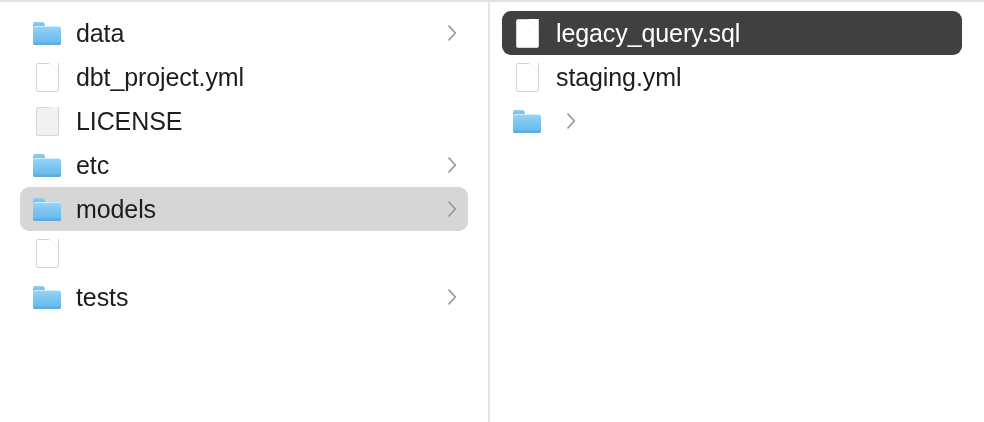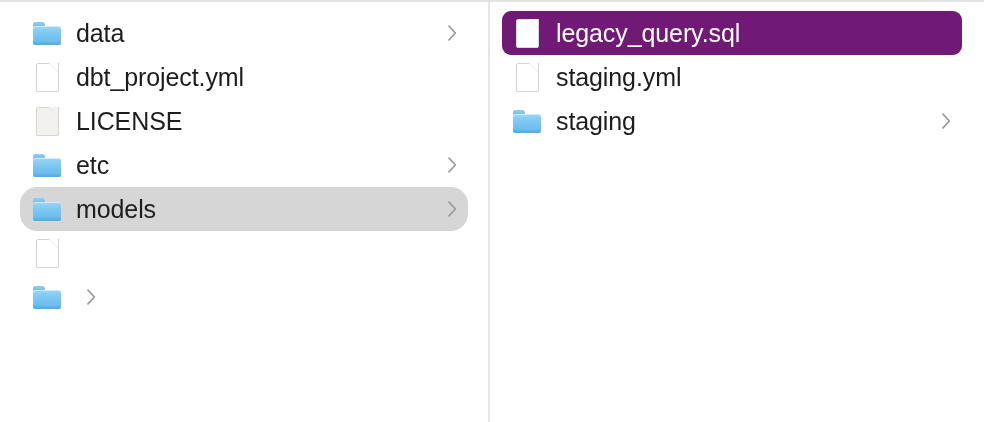--- a/index.html
+++ b/index.html
@@ -50,24 +50,23 @@
     padding: 0 10px 0 12px;
     border-radius: 9px;
   }
   .col-2 .row {
     margin: 0 22px 0 12px;
     padding: 0 10px 0 10px;
   }
 
   .row.selected-inactive {
     background: #d6d6d6;
-    border-radius: 17px;
   }
   .row.selected-active {
-    background: #701a75;
+    background: #404040;
   }
 
   .icon-wrap {
     width: 30px;
     height: 32px;
     flex: 0 0 30px;
     position: relative;
     margin-right: 14px;
   }
 
@@ -267,20 +266,21 @@
           </svg>
         </span>
       </div>
       <div class="row">
         <span class="icon-wrap">
           <span class="folder-icon">
             <span class="tab"></span>
             <span class="body"></span>
           </span>
         </span>
+        <span class="label">tests</span>
         <span class="chevron">
           <svg width="11" height="18" viewBox="0 0 11 18" fill="none" xmlns="http://www.w3.org/2000/svg">
             <path d="M2 2.2 L8.4 9 L2 15.8" stroke="#9a9a9a" stroke-width="1.7" stroke-linecap="round" stroke-linejoin="round"></path>
           </svg>
         </span>
       </div>
     </div>
   <div class="column col-2">
       <div class="row selected-active">
         <span class="icon-wrap">
@@ -308,21 +308,20 @@
           </svg>
         </span>
       </div>
       <div class="row">
         <span class="icon-wrap">
           <span class="folder-icon">
             <span class="tab"></span>
             <span class="body"></span>
           </span>
         </span>
-        <span class="label">staging</span>
         <span class="chevron">
           <svg width="11" height="18" viewBox="0 0 11 18" fill="none" xmlns="http://www.w3.org/2000/svg">
             <path d="M2 2.2 L8.4 9 L2 15.8" stroke="#9a9a9a" stroke-width="1.7" stroke-linecap="round" stroke-linejoin="round"></path>
           </svg>
         </span>
       </div>
     </div>
 
 </div>
 

